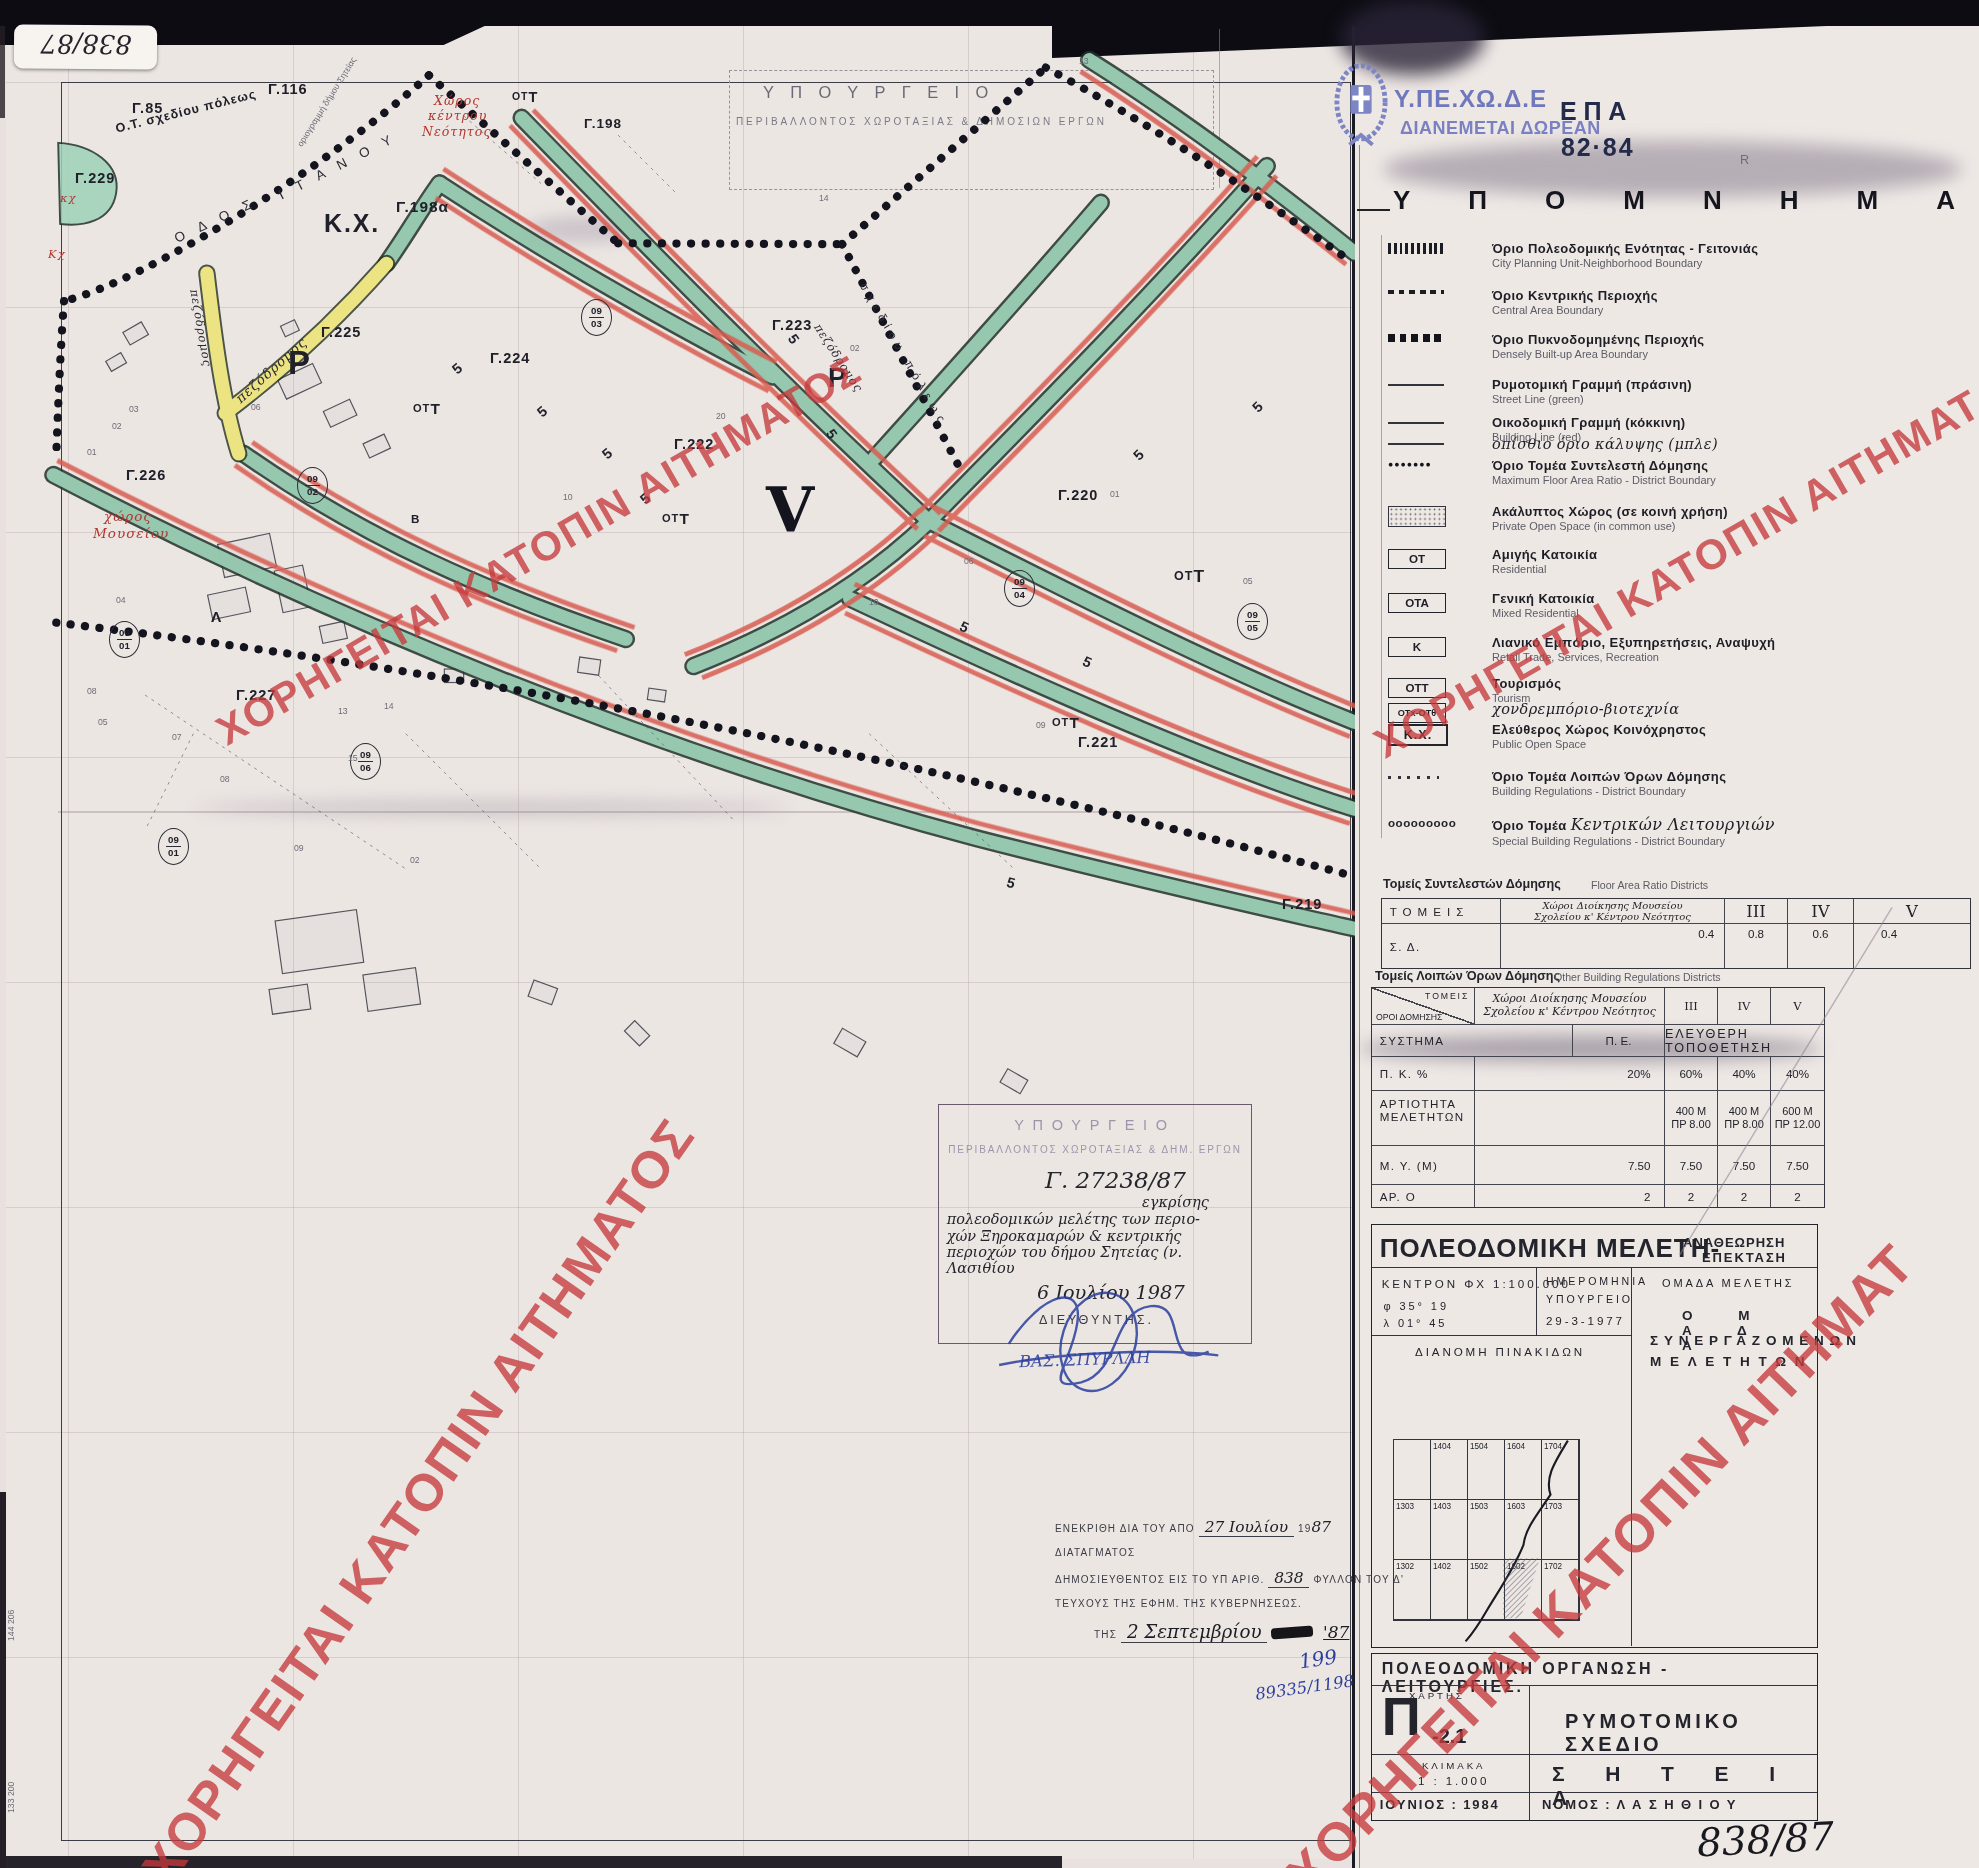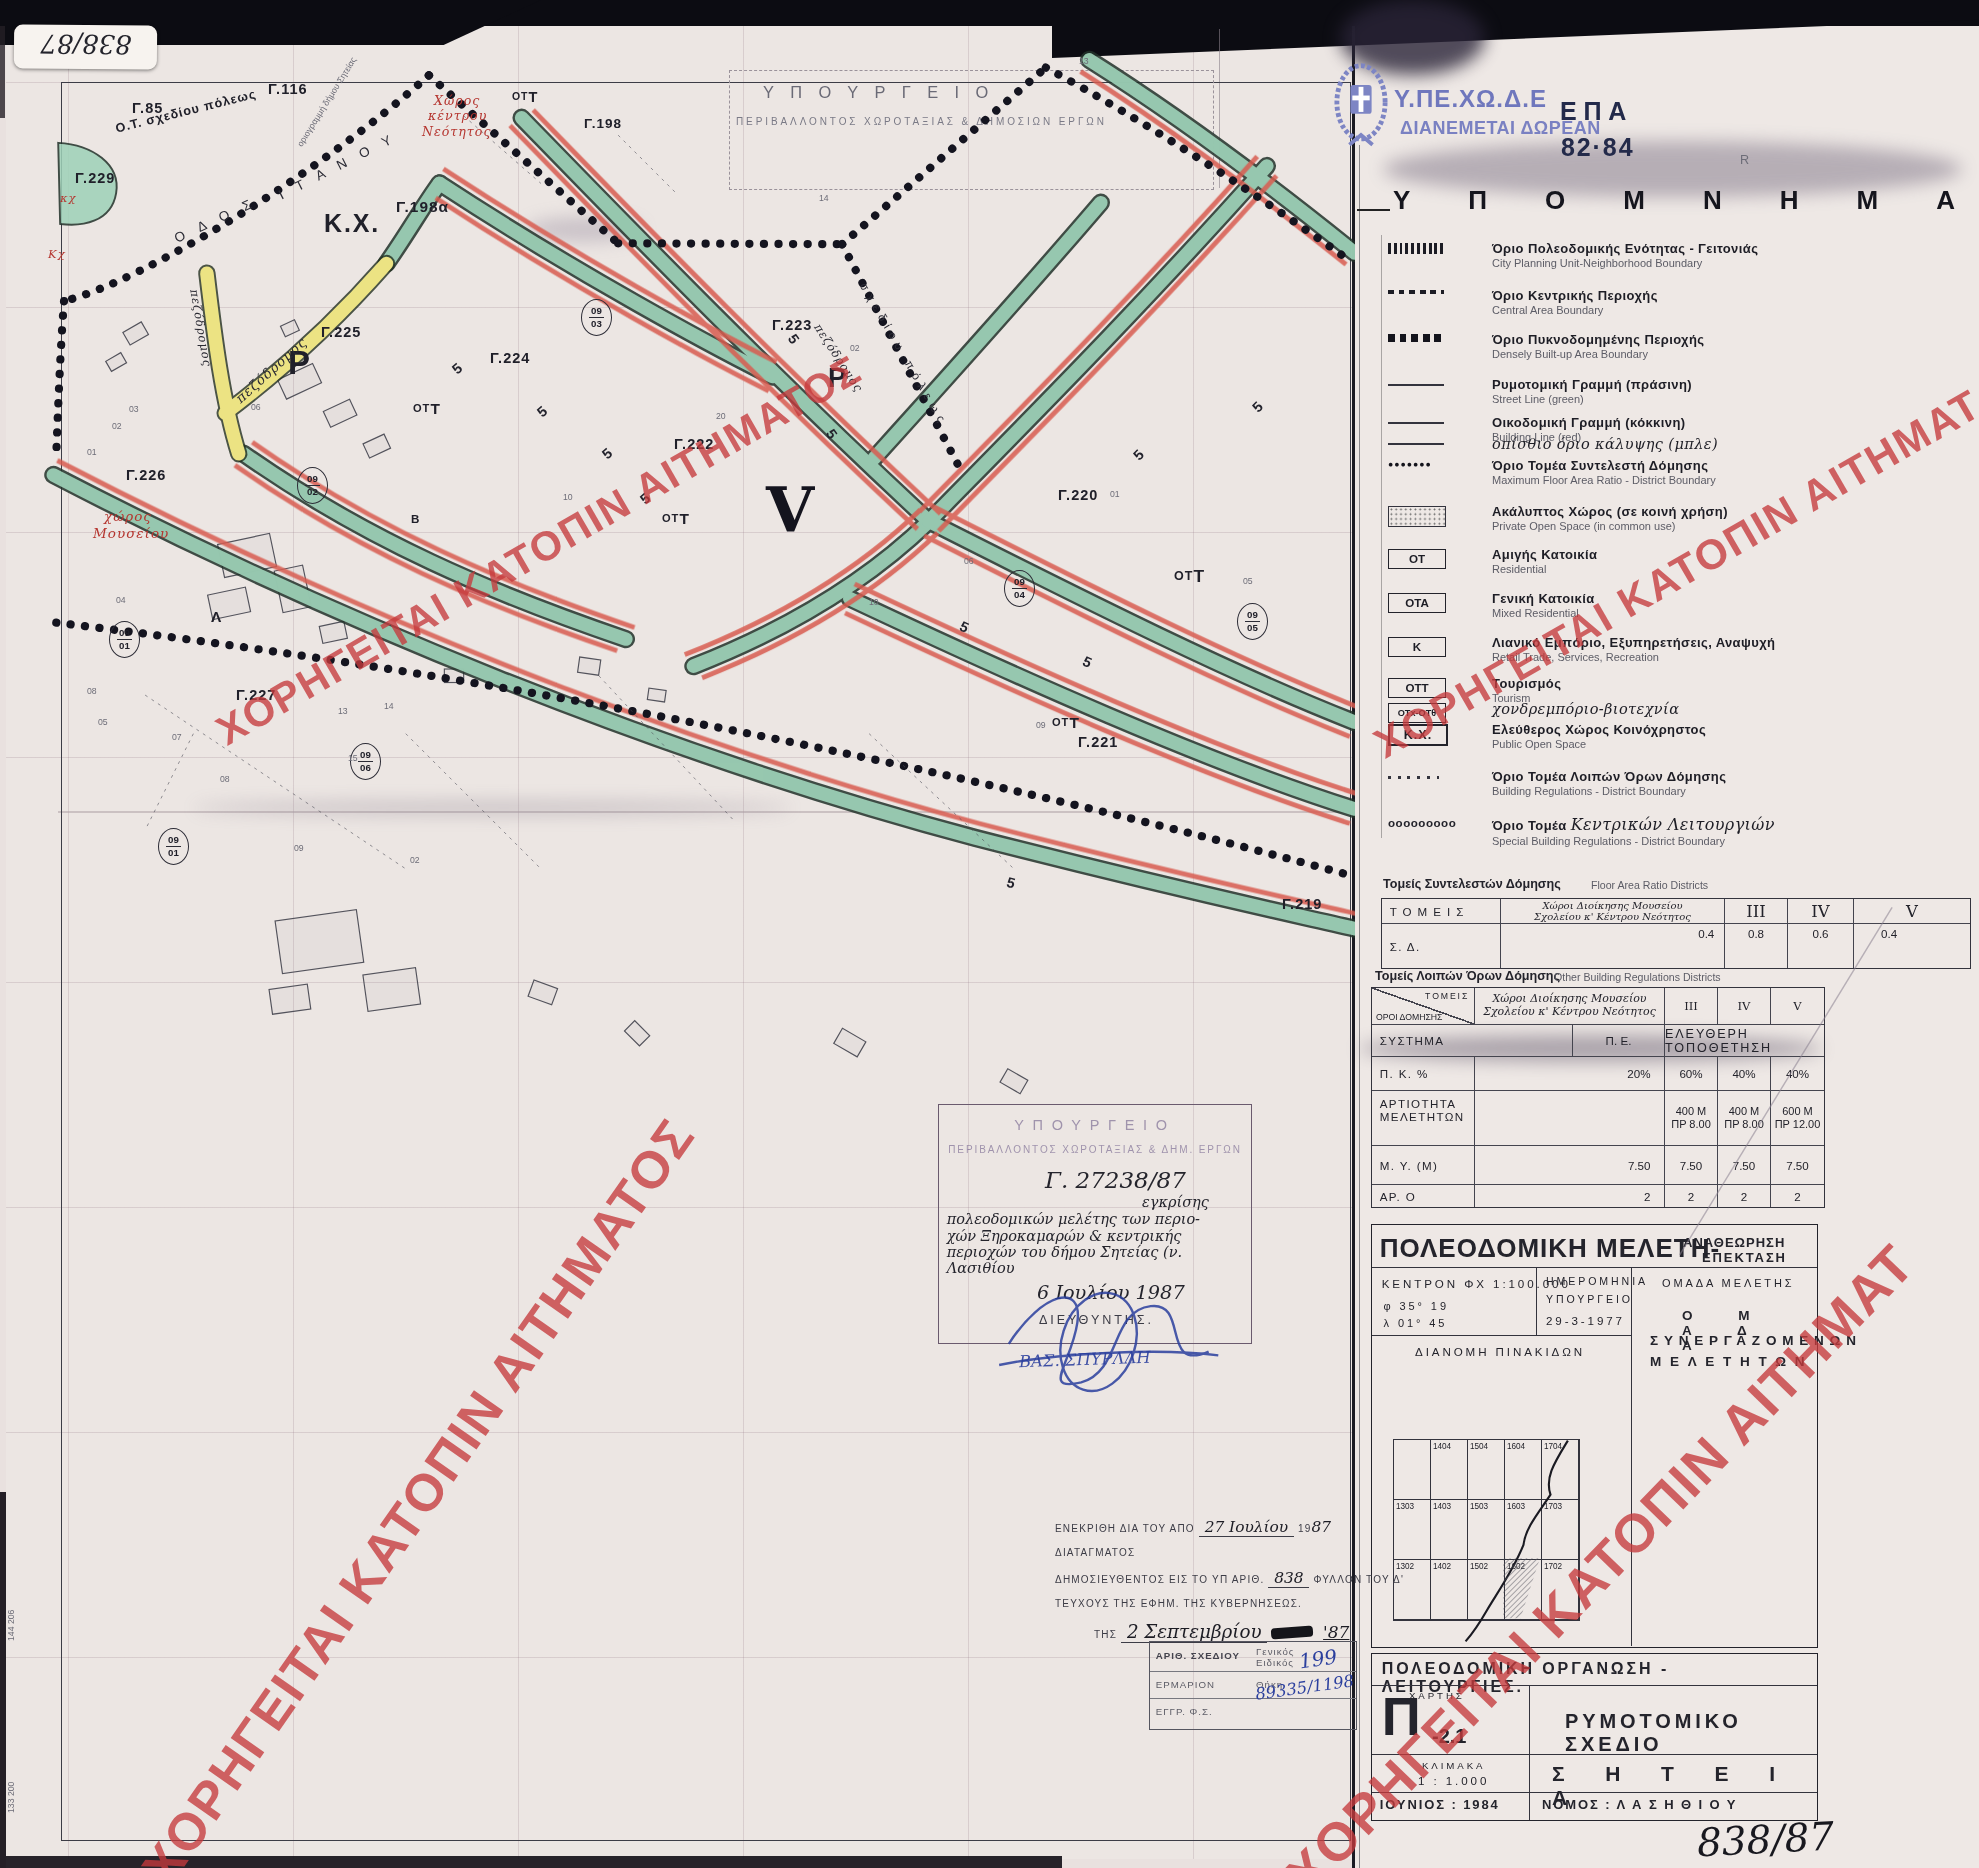--- a/index.html
+++ b/index.html
@@ -656,30 +656,20 @@
     <span>ΔΗΜΟΣΙΕΥΘΕΝΤΟΣ ΕΙΣ ΤΟ ΥΠ ΑΡΙΘ.</span>
     <span class="hw">838</span>
     <span>ΦΥΛΛΟΝ ΤΟΥ Δ'</span><br>
     <span>ΤΕΥΧΟΥΣ ΤΗΣ ΕΦΗΜ. ΤΗΣ ΚΥΒΕΡΝΗΣΕΩΣ.</span><br>
     <span style="padding-left:39px;">ΤΗΣ</span>
     <span class="hw" style="font-size:18.3px;">2 Σεπτεμβρίου</span>
     <span style="display:inline-block;width:42px;height:10.6px;background:#15151a;border-radius:3.9px;transform:rotate(-4deg);"></span>
     <span class="hw" style="border:none;font-size:17px;text-decoration:underline;">'87</span>
   </div>
 
-  <div class="abs drawbox">
-    <span class="r" style="top:7.7px;font-weight:bold;color:#44444e;">ΑΡΙΘ. ΣΧΕΔΙΟΥ</span>
-    <span class="r" style="top:3.9px;left:106px;">Γενικός</span>
-    <span class="r" style="top:15.4px;left:106px;">Ειδικός</span>
-    <hr style="top:29px;">
-    <span class="r" style="top:37px;">ΕΡΜΑΡΙΟΝ</span>
-    <span class="r" style="top:37px;left:106px;">Θήκη</span>
-    <hr style="top:56px;">
-    <span class="r" style="top:64px;">ΕΓΓΡ. Φ.Σ.</span>
-  </div>
   <div class="abs hand blue" style="left:1299px;top:1647px;font-size:20px;transform:rotate(-8deg);z-index:40;">199</div>
   <div class="abs hand blue" style="left:1255px;top:1678px;font-size:16.4px;transform:rotate(-8deg);z-index:40;">89335/1198</div>
 
   <div class="abs bigstamp">
     <div class="abs st-faint" style="left:0;top:11.6px;width:100%;text-align:center;font-size:14.5px;letter-spacing:8.7px;">ΥΠΟΥΡΓΕΙΟ</div>
     <div class="abs st-faint" style="left:0;top:39px;width:100%;text-align:center;font-size:10px;letter-spacing:1.9px;">ΠΕΡΙΒΑΛΛΟΝΤΟΣ ΧΩΡΟΤΑΞΙΑΣ &amp; ΔΗΜ. ΕΡΓΩΝ</div>
     <div class="abs hand" style="left:106px;top:62px;font-size:23px;">Γ. 27238/87</div>
     <div class="abs hand" style="left:203px;top:89px;font-size:14.5px;">εγκρίσης</div>
     <div class="abs hand" style="left:7.7px;top:106px;font-size:14.5px;">πολεοδομικών μελέτης των περιο-</div>
     <div class="abs hand" style="left:7.7px;top:123px;font-size:14.5px;">χών Ξηροκαμαρών &amp; κεντρικής</div>

